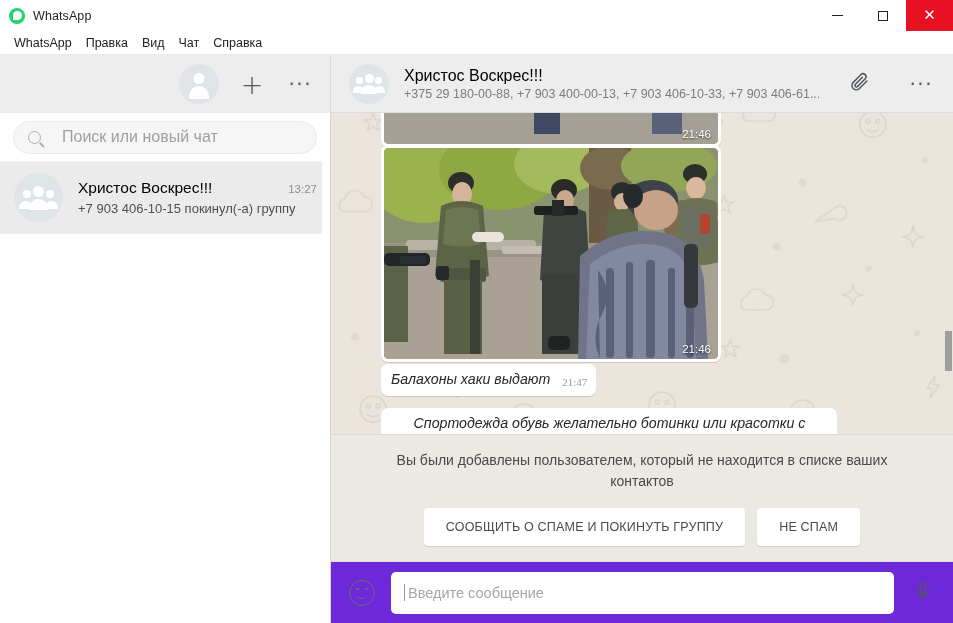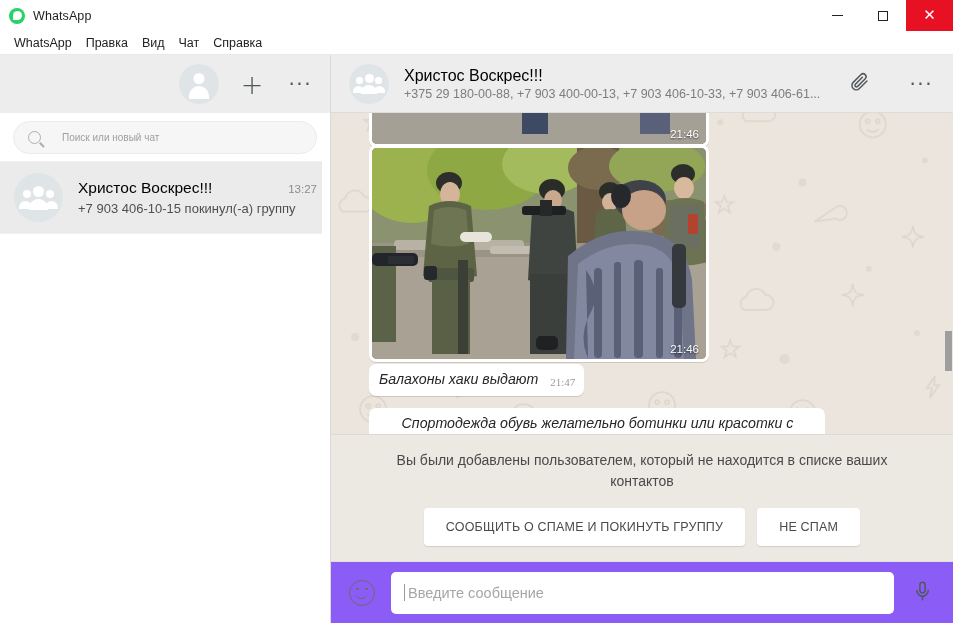--- a/index.html
+++ b/index.html
@@ -166,21 +166,21 @@
   }
   .mag::after {
     content: ""; position: absolute;
     right: -5px; bottom: -3px;
     width: 6px; height: 1.6px;
     background: #a9b0b4;
     transform: rotate(45deg);
   }
   .search-ph {
     margin-left: 21px;
-    font-size: 10px;
+    font-size: 16px;
     color: #a0a0a0;
   }
   .chatlist { flex: 1 1 auto; overflow: hidden; }
   .chat-row {
     height: 72px;
     display: flex;
     align-items: center;
     padding: 0 13px 0 14px;
     border-bottom: 1px solid #f0f0f0;
   }
@@ -309,20 +309,21 @@
     background-color: #e5ddd5;
   }
   .wall {
     position: absolute; inset: 0;
     background-color: #ece5dd;
     opacity: 1;
   }
   .msg-scroll-area {
     position: absolute; inset: 0;
     padding: 0 0 0 38px;
+    margin-left: 12px;
   }
   .bubble {
     background: #fff;
     border-radius: 7px;
     box-shadow: 0 1px 0.5px rgba(0,0,0,.13);
     position: relative;
   }
   .img-bubble { padding: 3px; width: 340px; }
   .photo {
     width: 334px;
@@ -385,21 +386,21 @@
     color: #4a4a4a;
     padding: 12px 22px;
     letter-spacing: .2px;
     white-space: nowrap;
   }
 
   
   .composer {
     height: 62px;
     flex: 0 0 62px;
-    background: #8b5cf6;
+    background: #6d28d9;
     display: flex;
     align-items: center;
     padding: 0 20px 0 18px;
     border-top: 1px solid #e4ded8;
   }
   .smiley {
     width: 26px; height: 26px;
     border: 1.6px solid #6b6b6b;
     border-radius: 50%;
     position: relative;

